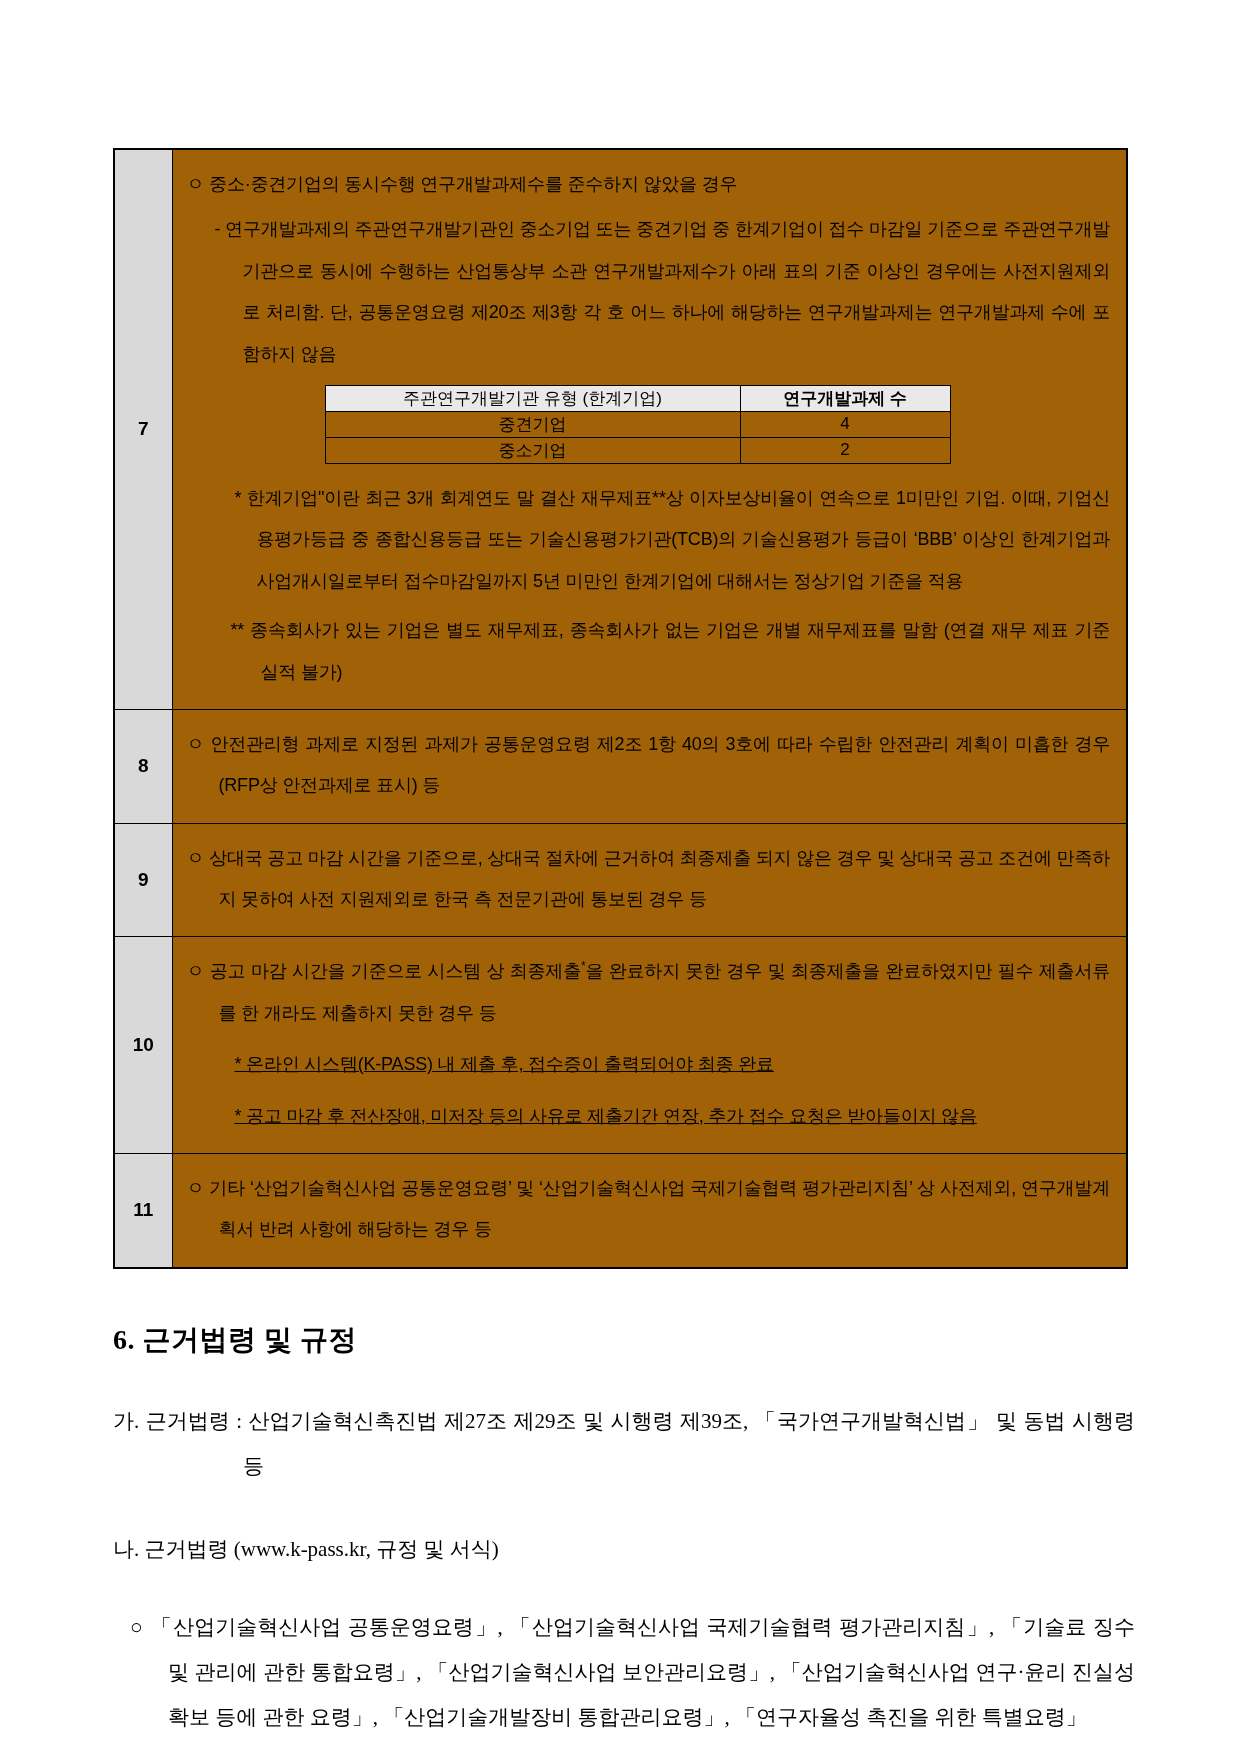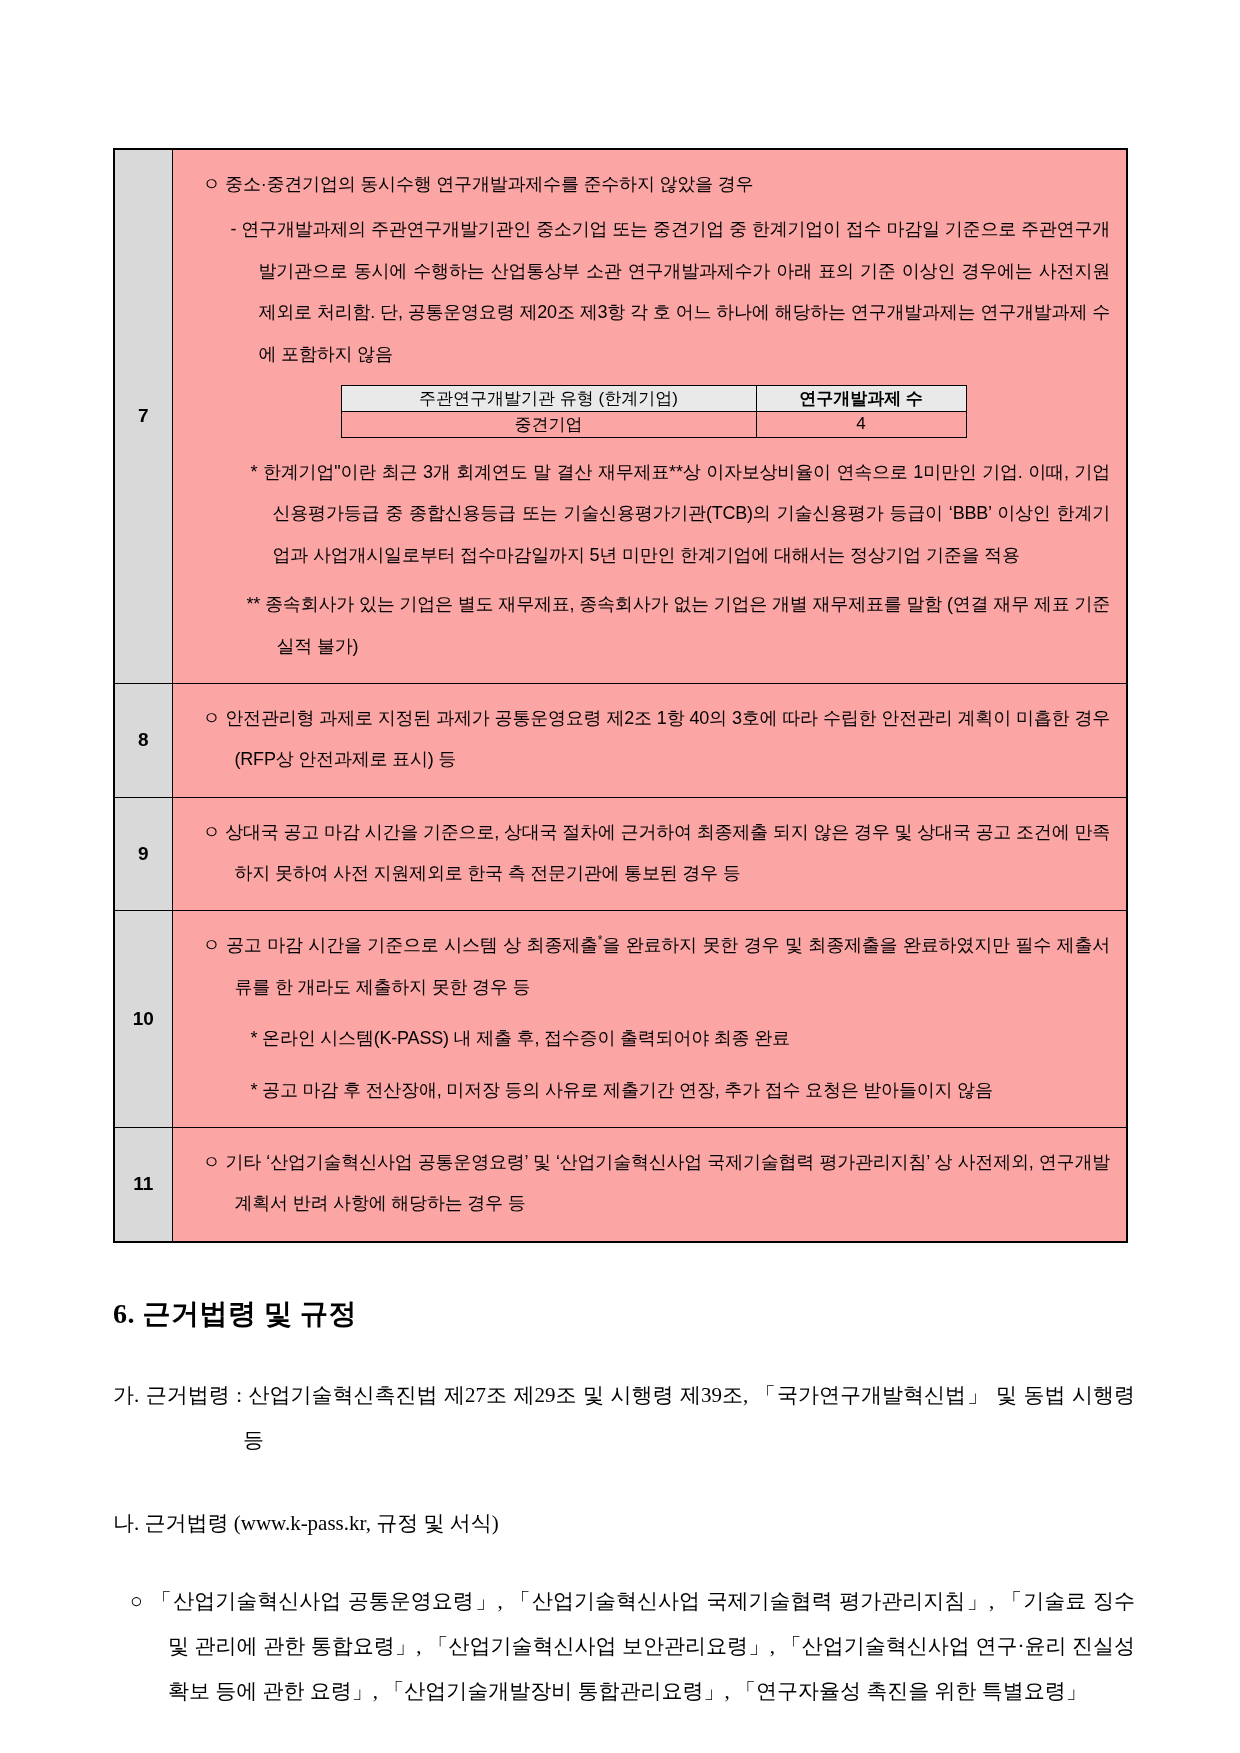--- a/index.html
+++ b/index.html
@@ -30,23 +30,23 @@
   table.exclusion { border: 2px solid #000; }
   td.num-cell {
     width: 58px;
     background: #d9d9d9;
     text-align: center;
     vertical-align: middle;
     font-weight: bold;
     font-size: 19px;
   }
   td.content-cell {
-    background: #fca5a5;
+    background: #a16207;
     vertical-align: middle;
-    padding: 14px 16px 16px 30px;
+    padding: 14px 16px 16px 14px;
     font-size: 18px;
   }
   .para {
     text-align: justify;
     line-height: 2.3;
     letter-spacing: -0.2px;
   }
   .bullet-para {
     padding-left: 32px;
     text-indent: -32px;
@@ -67,20 +67,21 @@
     margin-left: 44px;
     padding-left: 30px;
     text-indent: -30px;
     margin-top: 8px;
   }
   .note-para {
     margin-left: 48px;
     padding-left: 22px;
     text-indent: -22px;
     margin-top: 10px;
+    text-decoration: underline;
   }
   sup.ast { font-size: 12px; vertical-align: super; line-height: 0; }
 
   
   table.criteria {
     border-collapse: collapse;
     margin: 10px 0 14px 138px;
     table-layout: fixed;
     width: 625px;
   }
@@ -149,20 +150,24 @@
           <table class="criteria">
             <tbody>
               <tr>
                 <th class="col-type">주관연구개발기관 유형 (한계기업)</th>
                 <th class="col-count">연구개발과제 수</th>
               </tr>
               <tr>
                 <td>중견기업</td>
                 <td>4</td>
               </tr>
+              <tr>
+                <td>중소기업</td>
+                <td>2</td>
+              </tr>
             </tbody>
           </table>
 
           <div class="para footnote-para">* 한계기업"이란 최근 3개 회계연도 말 결산 재무제표**상 이자보상비율이 연속으로 1미만인 기업. 이때, 기업신용평가등급 중 종합신용등급 또는 기술신용평가기관(TCB)의 기술신용평가 등급이 ‘BBB’ 이상인 한계기업과 사업개시일로부터 접수마감일까지 5년 미만인 한계기업에 대해서는 정상기업 기준을 적용</div>
           <div class="para footnote2-para">** 종속회사가 있는 기업은 별도 재무제표, 종속회사가 없는 기업은 개별 재무제표를 말함 (연결 재무 제표 기준 실적 불가)</div>
         </td>
       </tr>
 
       <tr>
         <td class="num-cell">8</td>

